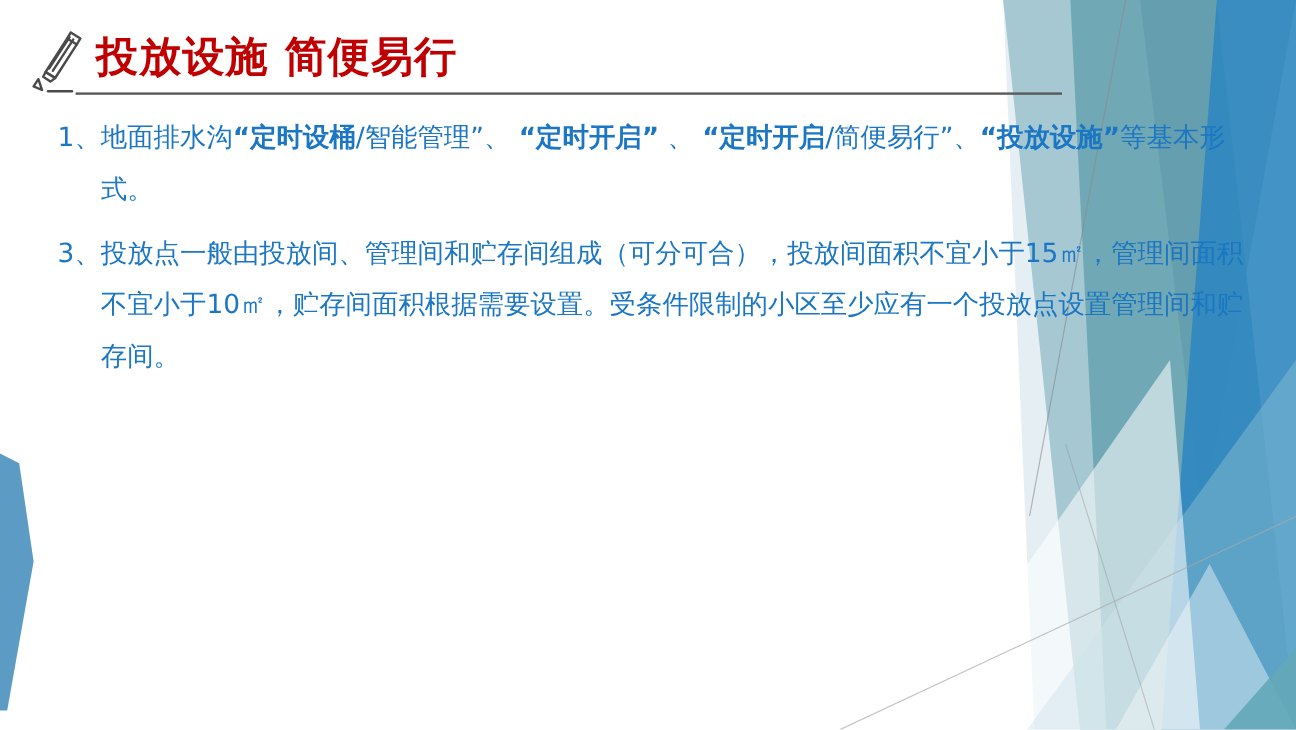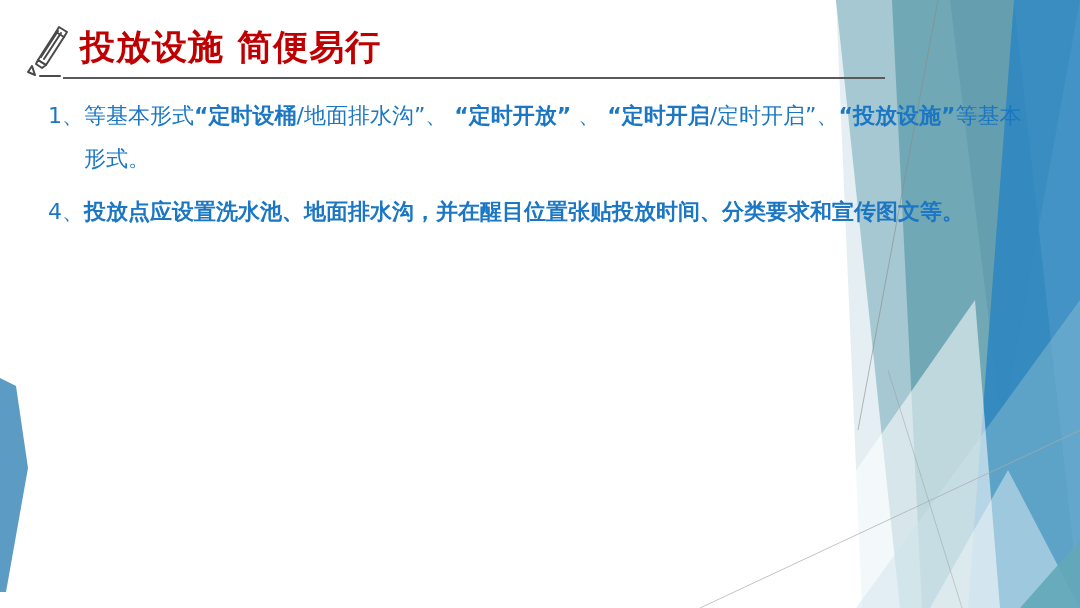--- a/index.html
+++ b/index.html
@@ -53,15 +53,15 @@
     <path d="M20,40 L28,45 L24,48 L18,44 Z"></path>
     <path d="M10,52 L17,55 L14,46 Z"></path>
     <path d="M22,56 L42,56"></path>
   </g>
 </svg>
 
 <div class="title">投放设施 简便易行</div>
 <div class="rule"></div>
 
 <div class="content">
-    <div class="item"><span class="num">1、</span><span>等基本形式</span><span class="b">“定时设桶</span><span>/地面排水沟”、 </span><span class="b">“定时开放”</span><span> 、 </span><span class="b">“定时开启</span><span>/定时开启”、</span><span class="b">“投放设施”</span><span>等基本形式。</span></div>
-    <div class="item"><span class="num">4、</span><span class="b">投放点应设置洗水池、地面排水沟，并在醒目位置张贴投放时间、分类要求和宣传图文等。</span></div>
+    <div class="item"><span class="num">1、</span><span>地面排水沟</span><span class="b">“定时设桶</span><span>/智能管理”、 </span><span class="b">“定时开启”</span><span> 、 </span><span class="b">“定时开启</span><span>/简便易行”、</span><span class="b">“投放设施”</span><span>等基本形式。</span></div>
+    <div class="item"><span class="num">3、</span><span>投放点一般由投放间、管理间和贮存间组成（可分可合），投放间面积不宜小于15㎡，管理间面积不宜小于10㎡，贮存间面积根据需要设置。受条件限制的小区至少应有一个投放点设置管理间和贮存间。</span></div>
   </div>
 
 </body></html>

